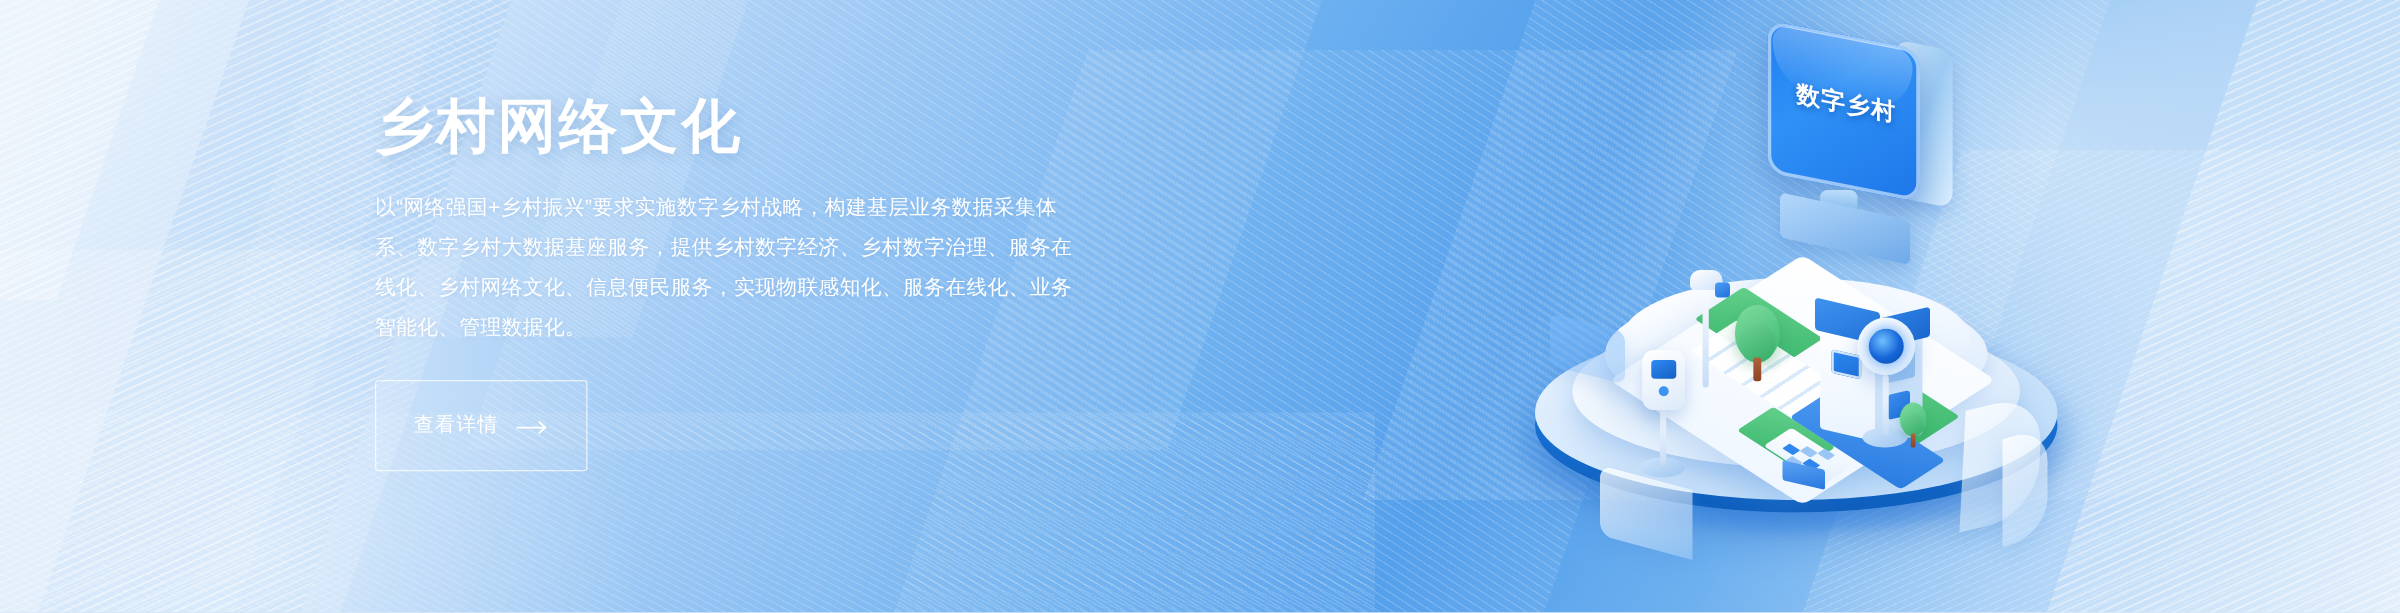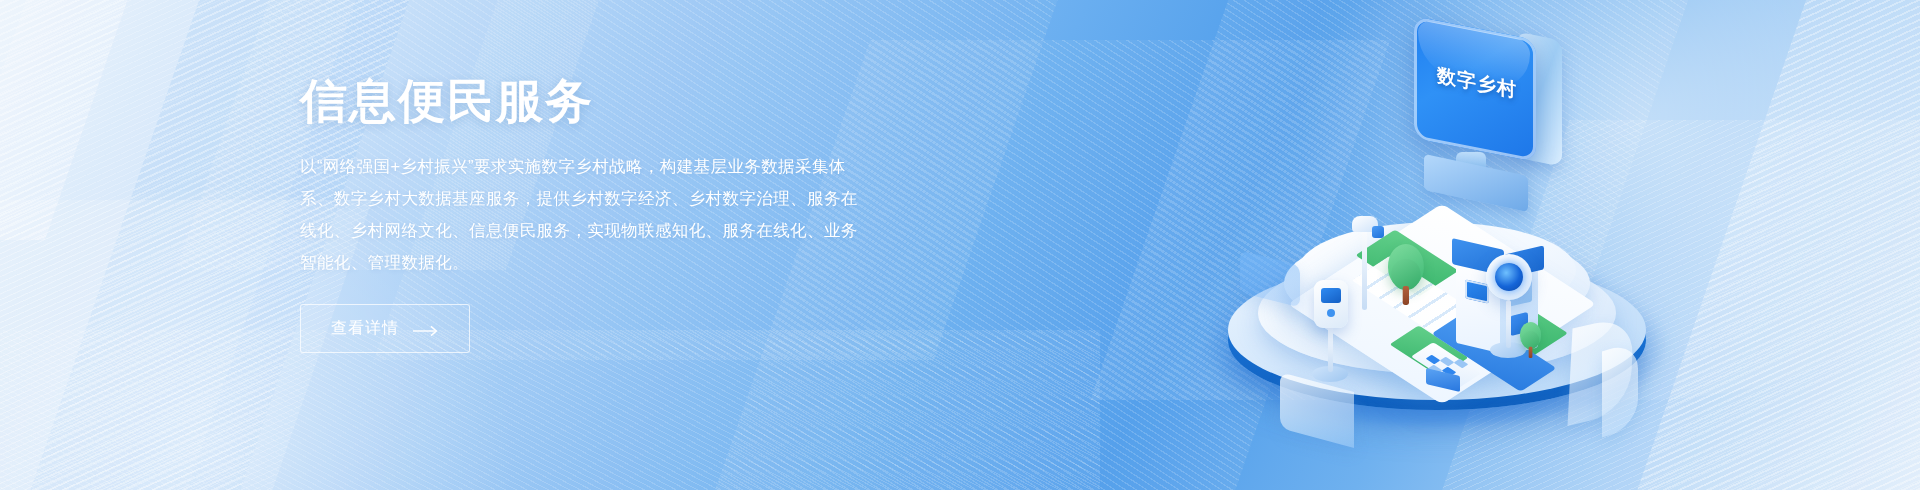--- a/index.html
+++ b/index.html
@@ -96,21 +96,21 @@
   }
   .hero-desc {
     margin-top:22px;
     font-size:16.5px; color:#ffffff; line-height:32px;
     letter-spacing:.4px; width:570px;
     text-shadow:0 1px 4px rgba(30,90,160,.15);
   }
   .cta {
     display:inline-flex; align-items:center; gap:14px;
     margin-top:26px;
-    padding:13px 30px;
+    padding:25px 30px;
     border:1px solid rgba(255,255,255,.72);
     border-radius:3px;
     color:#ffffff; font-size:16px; letter-spacing:1px;
     background:rgba(255,255,255,.06);
     cursor:pointer; user-select:none;
   }
   .cta .arrow { display:block; width:26px; height:12px; }
 
   
   .illus {
@@ -403,21 +403,21 @@
     <div class="facet stripes-c" id="f6"></div>
     <div class="facet stripes-c" id="f7"></div>
     <div class="facet stripes-a" id="f8"></div>
     <div class="facet stripes-c" id="f9"></div>
     <div class="facet stripes-b" id="f11"></div>
     <div class="glow-tr"></div>
     <div class="glow-bl"></div>
   </div>
 
   <div class="content">
-    <h1 class="hero-title">信息便民服务</h1>
+    <h1 class="hero-title">乡村网络文化</h1>
     <p class="hero-desc">以“网络强国+乡村振兴”要求实施数字乡村战略，构建基层业务数据采集体系、数字乡村大数据基座服务，提供乡村数字经济、乡村数字治理、服务在线化、乡村网络文化、信息便民服务，实现物联感知化、服务在线化、业务智能化、管理数据化。</p>
     <div class="cta">
       <span>查看详情</span>
       <span class="arrow">
         <svg width="26" height="12" viewBox="0 0 26 12" fill="none">
           <path d="M0 6 H23" stroke="#ffffff" stroke-width="1.4"></path>
           <path d="M18 1.4 L23.4 6 L18 10.6" stroke="#ffffff" stroke-width="1.4" fill="none"></path>
         </svg>
       </span>
     </div>

